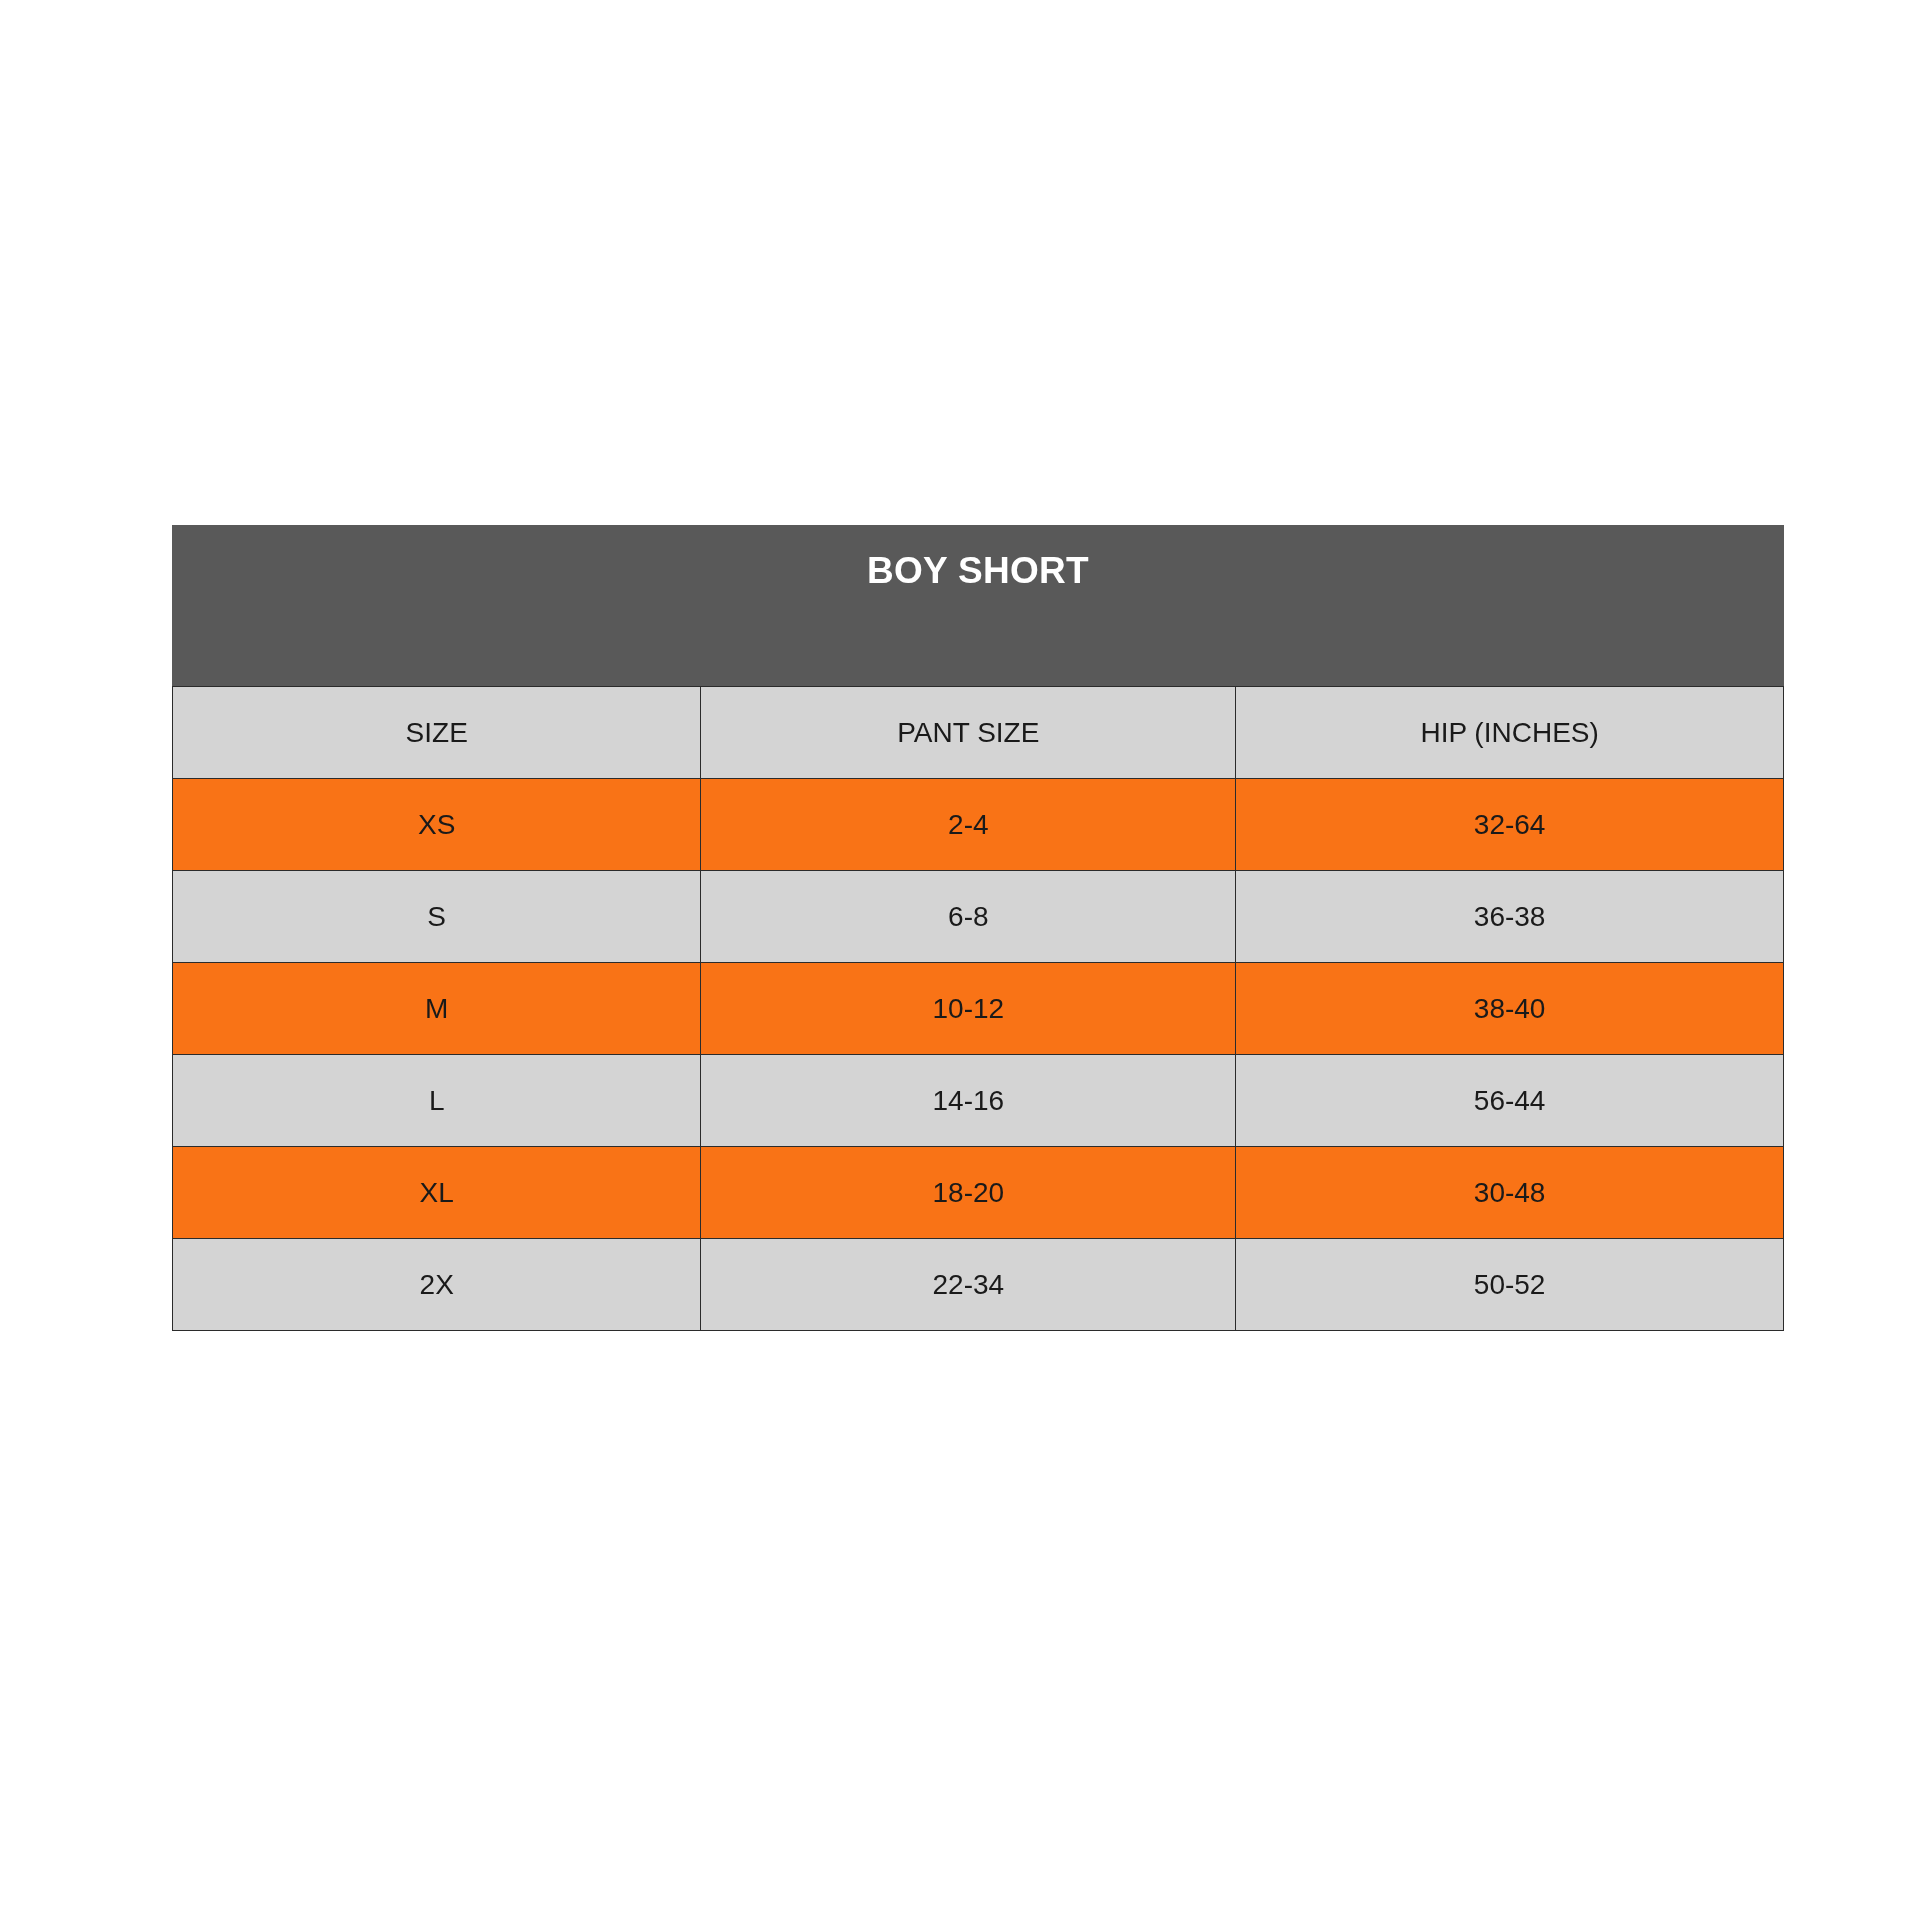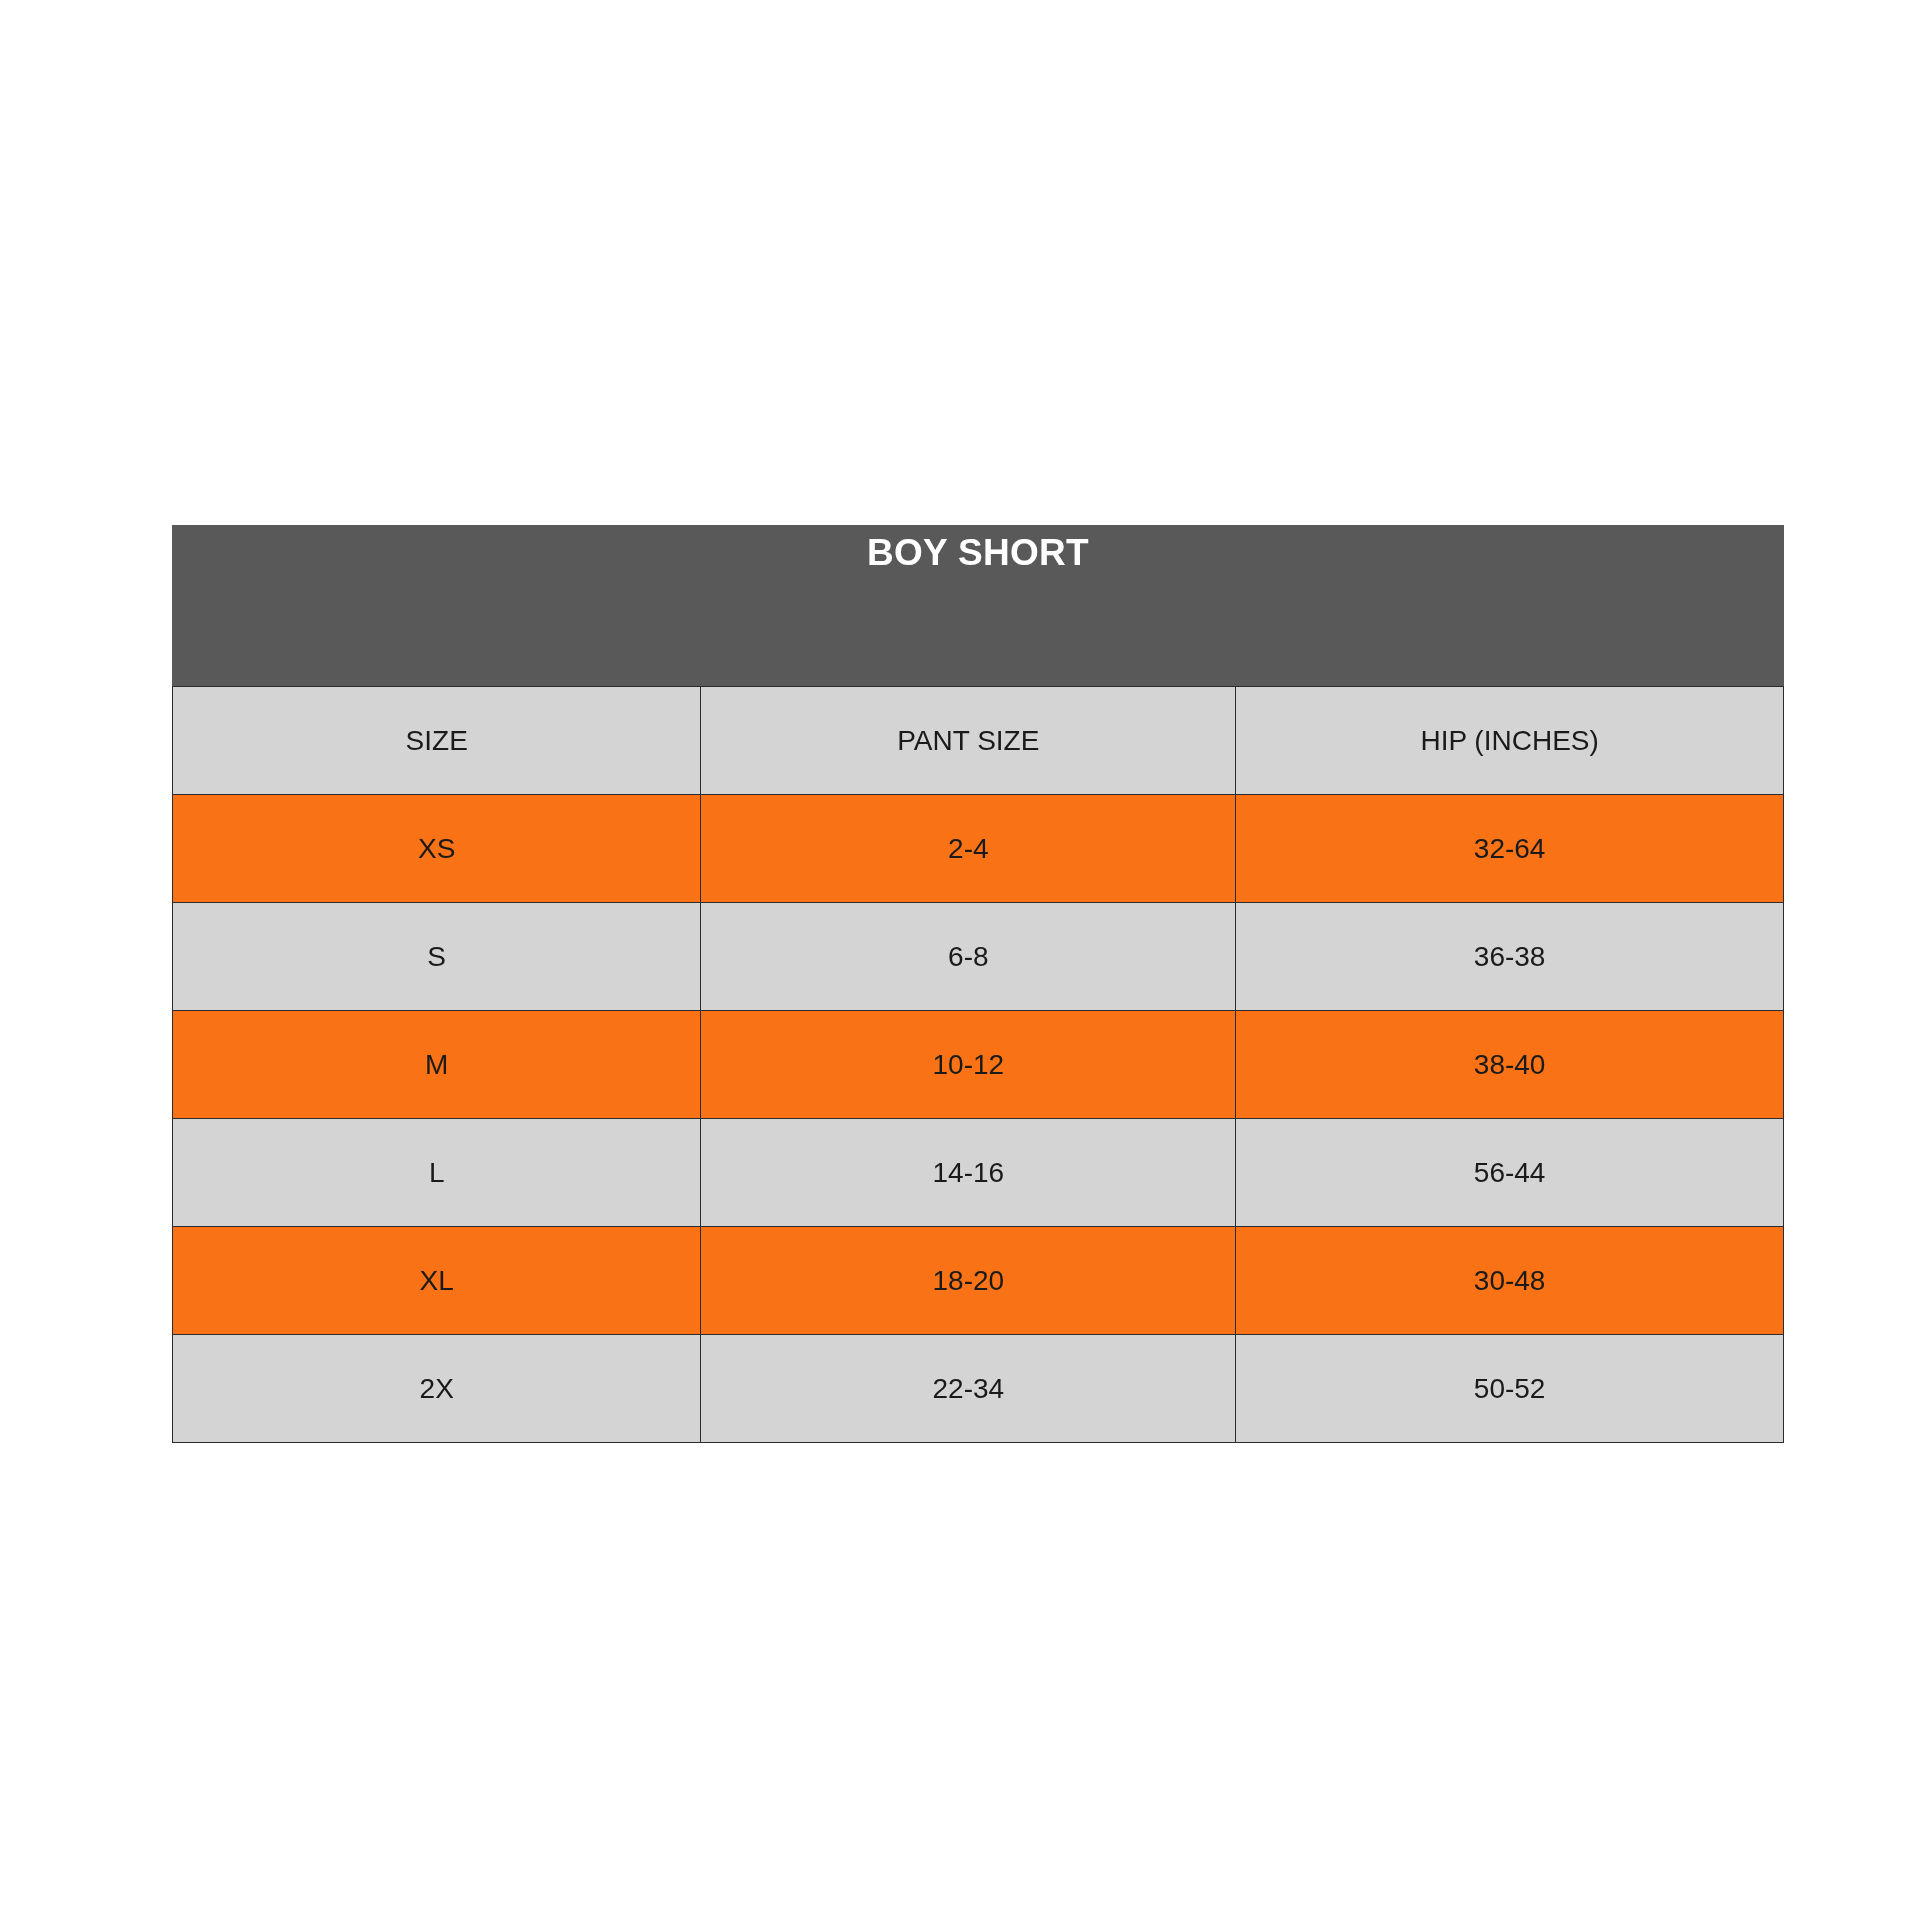--- a/index.html
+++ b/index.html
@@ -17,21 +17,21 @@
   .chart-wrap {
     position: absolute;
     left: 172px;
     top: 525px;
     width: 1612px;
   }
   .chart-title-bar {
     background: #595959;
     color: #ffffff;
     text-align: center;
-    padding: 4px 0 26px 0;
+    padding: 22px 0 26px 0;
     box-sizing: border-box;
     height: 161px;
   }
   .chart-title-bar .line {
     font-size: 37px;
     font-weight: bold;
     letter-spacing: 0.3px;
     line-height: 1.32;
   }
   table.size-table {
@@ -43,21 +43,21 @@
   table.size-table col.c2 { width: 33.2%; }
   table.size-table col.c3 { width: 34.0%; }
   table.size-table th,
   table.size-table td {
     border: 1.3px solid #2b2b2b;
     text-align: center;
     font-size: 28px;
     color: #1a1a1a;
     height: 91px;
     font-weight: normal;
-    padding: 8px;
+    padding: 0;
   }
   table.size-table thead th {
     background: #d4d4d4;
   }
   table.size-table tbody tr.odd td {
     background: #f97316;
   }
   table.size-table tbody tr.even td {
     background: #d4d4d4;
   }

